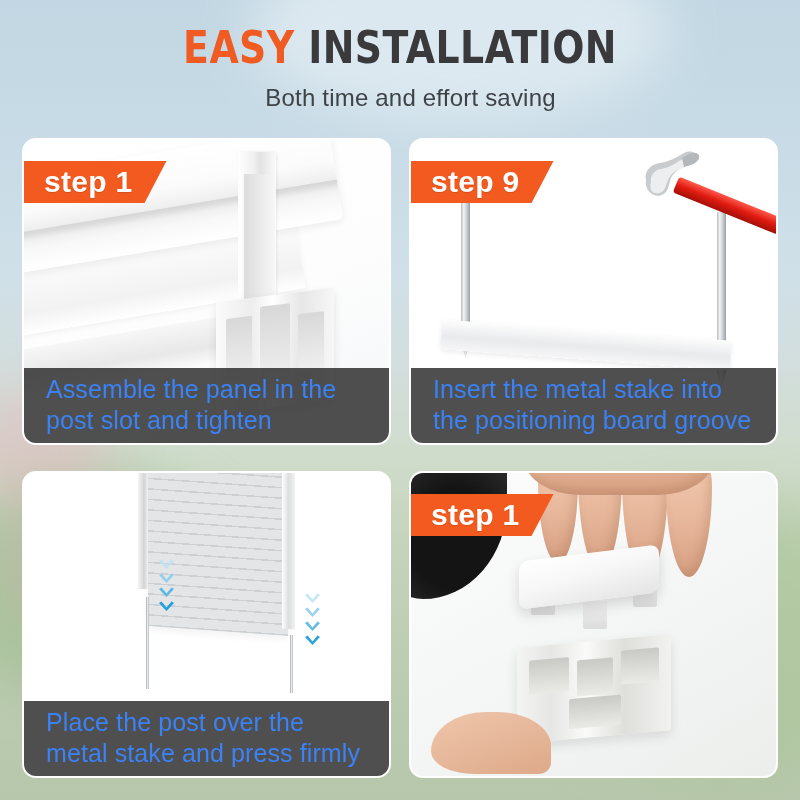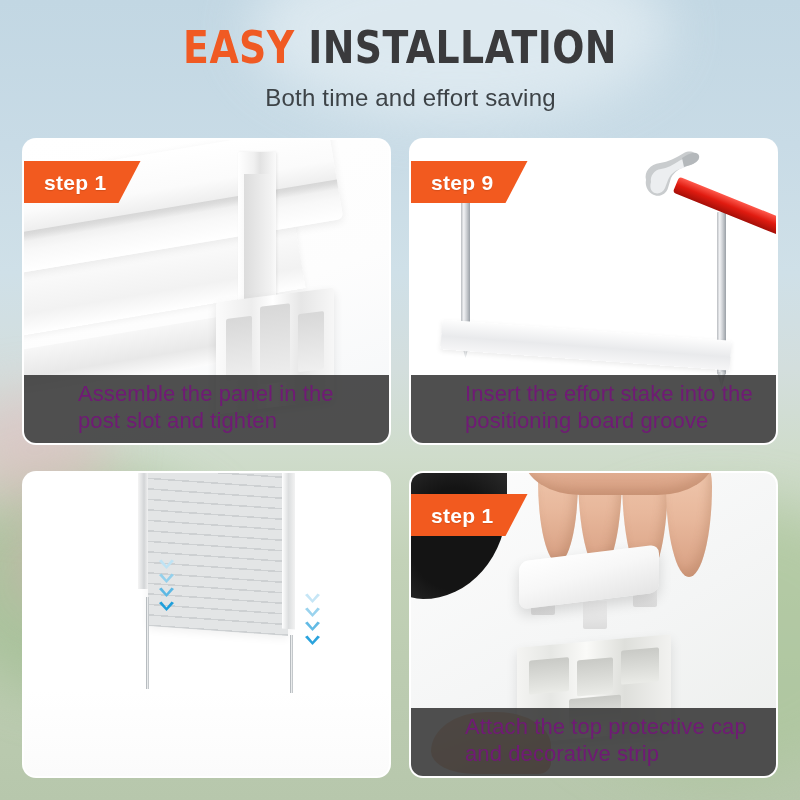--- a/index.html
+++ b/index.html
@@ -86,43 +86,42 @@
     top: 21px; left: -6px;
     height: 42px;
     padding: 0 34px 0 26px;
     background: #f25a1f;
     display: flex; align-items: center;
     z-index: 6;
     clip-path: polygon(0 0, 100% 0, calc(100% - 22px) 100%, 0 100%);
   }
   .badge span {
     color: #ffffff;
-    font-size: 21px;
+    font-size: 30px;
     font-weight: 700;
     line-height: 1;
     letter-spacing: .3px;
     text-shadow: 0 1px 1px rgba(0,0,0,.12);
   }
 
   
   .caption {
     position: absolute;
     left: 0; right: 0; bottom: 0;
     min-height: 64px;
     background: rgba(50,50,50,.86);
     display: flex; align-items: center;
     padding: 6px 18px 8px 22px;
     z-index: 6;
   }
   .caption p {
-    color: #701a75;
-    font-size: 22px;
+    color: #3b82f6;
+    font-size: 25px;
     line-height: 1.22;
     letter-spacing: .1px;
-    margin-left: 32px;
   }
 
   
   .s1-bg { position:absolute; inset:0; background:
       linear-gradient(160deg,#ffffff 0%, #fdfdfd 55%, #f4f6f8 100%); }
   .s1-panel {
     position:absolute;
     width: 330px; height: 96px;
     left: -14px; top: 38px;
     transform: rotate(-9.5deg);
@@ -369,21 +368,21 @@
                      L23 38 C21 43 15 45 11 42 C8 40 8 35 9 32 Z" fill="#eceef0"></path>
             <path d="M40 8 C46 4 52 1 56 4 C59 7 56 12 51 14 L42 17 Z" fill="#b4b8bb"></path>
           </svg>
         </div>
         <div class="s2-handle"></div>
       </div>
       <div class="badge">
         <span>step 9</span>
       </div>
       <div class="caption">
-        <p>Insert the effort stake into the positioning board groove</p>
+        <p>Insert the metal stake into the positioning board groove</p>
       </div>
     </div>
 
     <div class="panel">
       <div class="photo">
         <div class="s3-bg"></div>
         <div class="s3-railL"></div>
         <div class="s3-fence"></div>
         <div class="s3-railR"></div>
 
@@ -413,20 +412,23 @@
               <path d="M1 2 L8.5 10 L16 2 L13.5 0.5 L8.5 6.5 L3.5 0.5 Z" fill="#9ad3ee"></path>
             </svg>
           <svg class="chev" viewBox="0 0 17 13">
               <path d="M1 2 L8.5 10 L16 2 L13.5 0.5 L8.5 6.5 L3.5 0.5 Z" fill="#63bbe5"></path>
             </svg>
           <svg class="chev" viewBox="0 0 17 13">
               <path d="M1 2 L8.5 10 L16 2 L13.5 0.5 L8.5 6.5 L3.5 0.5 Z" fill="#2aa3dd"></path>
             </svg>
         </div>
       </div>
+      <div class="caption">
+        <p>Place the post over the metal stake and press firmly</p>
+      </div>
     </div>
 
     <div class="panel">
       <div class="photo">
         <div class="s4-bg"></div>
         <div class="s4-shoulder"></div>
 
         <div class="s4-hand">
           <div class="finger" style="left:18px;  top:2px;  width:40px; height:118px;"></div>
           <div class="finger" style="left:58px;  top:-12px; width:44px; height:140px;"></div>
@@ -445,19 +447,16 @@
           <div class="s4-post-hole" style="left:60px; top:18px; width:36px; height:36px;"></div>
           <div class="s4-post-hole" style="left:104px; top:12px; width:38px; height:34px;"></div>
           <div class="s4-post-hole" style="left:52px; top:56px; width:52px; height:30px;"></div>
         </div>
 
         <div class="s4-thumb"></div>
       </div>
       <div class="badge">
         <span>step 1</span>
       </div>
-      <div class="caption">
-        <p>Attach the top protective cap and decorative strip</p>
-      </div>
     </div>
 
   </div>
 </div>
 
 </body></html>

